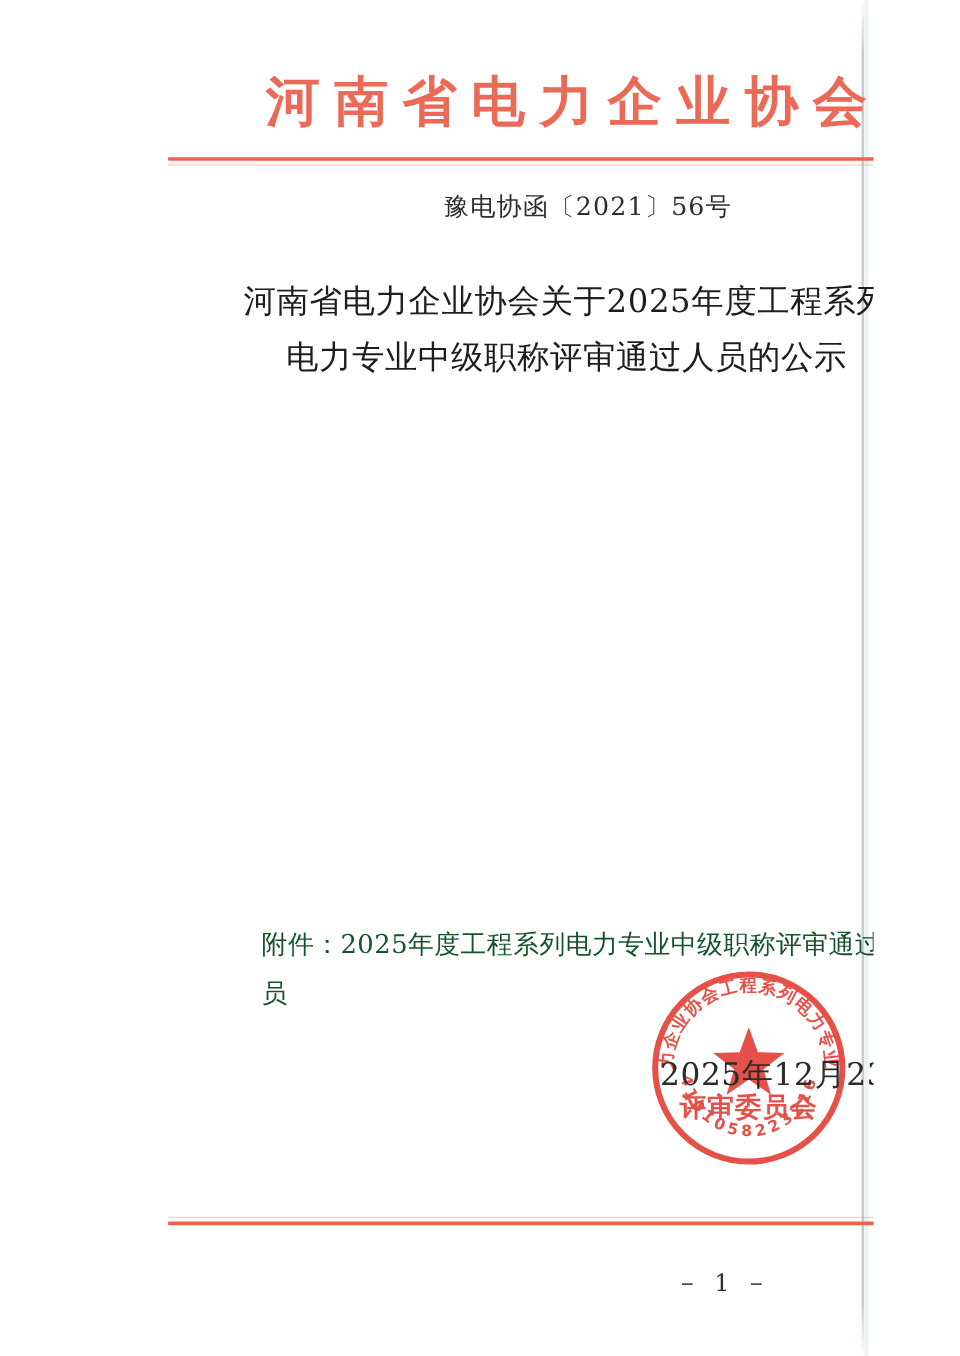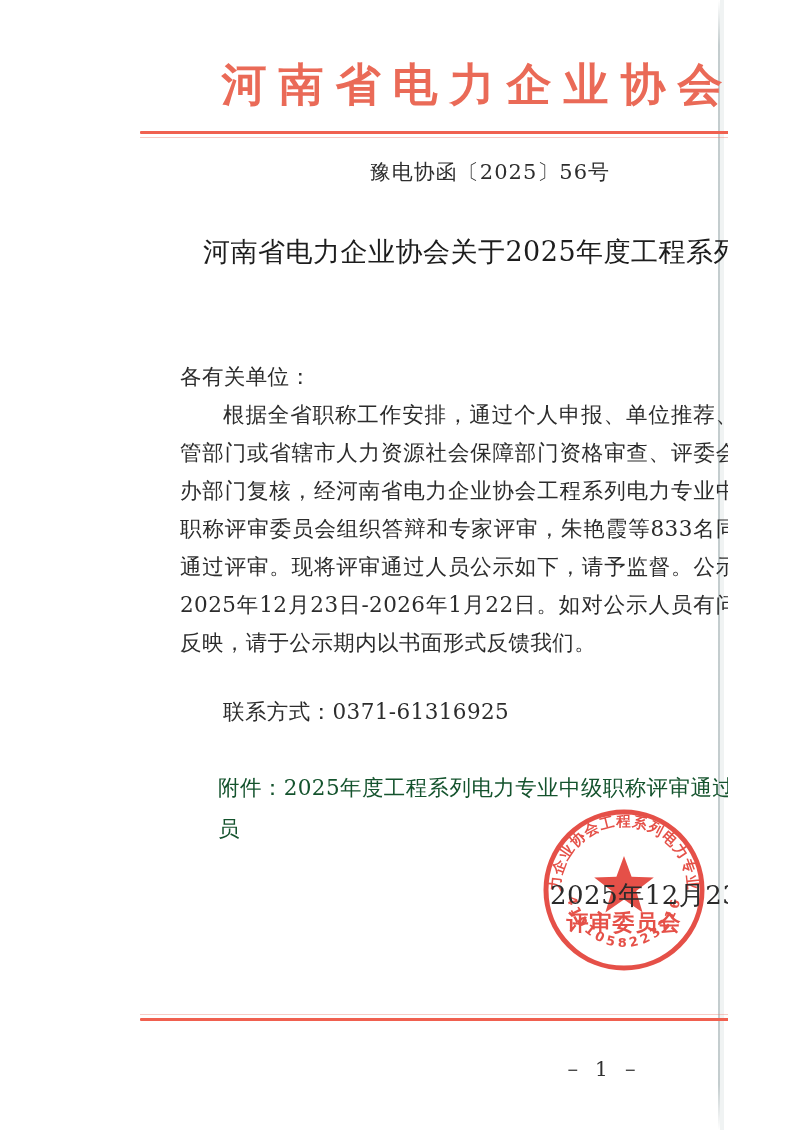--- a/index.html
+++ b/index.html
@@ -216,31 +216,27 @@
 
   <div class="letterhead">
     <div class="letterhead-title">河南省电力企业协会</div>
   </div>
 
   <div class="rule-group-top">
     <div class="rule-thick"></div>
     <div class="rule-thin"></div>
   </div>
 
-  <div class="doc-number">豫电协函〔2025〕56号</div>
+  <div class="doc-number">豫电协函〔2021〕56号</div>
 
   <div class="doc-title">
     <span class="tline">河南省电力企业协会关于2025年度工程系列</span>
-  </div>
-
-  <div class="body-block">
-    <div class="salutation">各有关单位：</div>
-    <div class="para">根据全省职称工作安排，通过个人申报、单位推荐、主管部门或省辖市人力资源社会保障部门资格审查、评委会承办部门复核，经河南省电力企业协会工程系列电力专业中级职称评审委员会组织答辩和专家评审，朱艳霞等833名同志通过评审。现将评审通过人员公示如下，请予监督。公示期2025年12月23日-2026年1月22日。如对公示人员有问题反映，请于公示期内以书面形式反馈我们。</div>
-    <div class="contact-line">联系方式：0371-61316925</div>
-  </div>
+    <span class="tline">电力专业中级职称评审通过人员的公示</span>
+  </div>
+
 
   <div class="attachment">
     <span>附件：</span><span>2025年度工程系列电力专业中级职称评审通过人员</span>
   </div>
 
   <div class="seal">
     <svg width="168" height="168" viewBox="0 0 168 168" xmlns="http://www.w3.org/2000/svg">
       <defs>
         <path id="arcTop" d="M 20,84 A 64,64 0 0 1 148,84"></path>
         <path id="arcBottom" d="M 27,84 A 57,57 0 0 0 141,84"></path>

